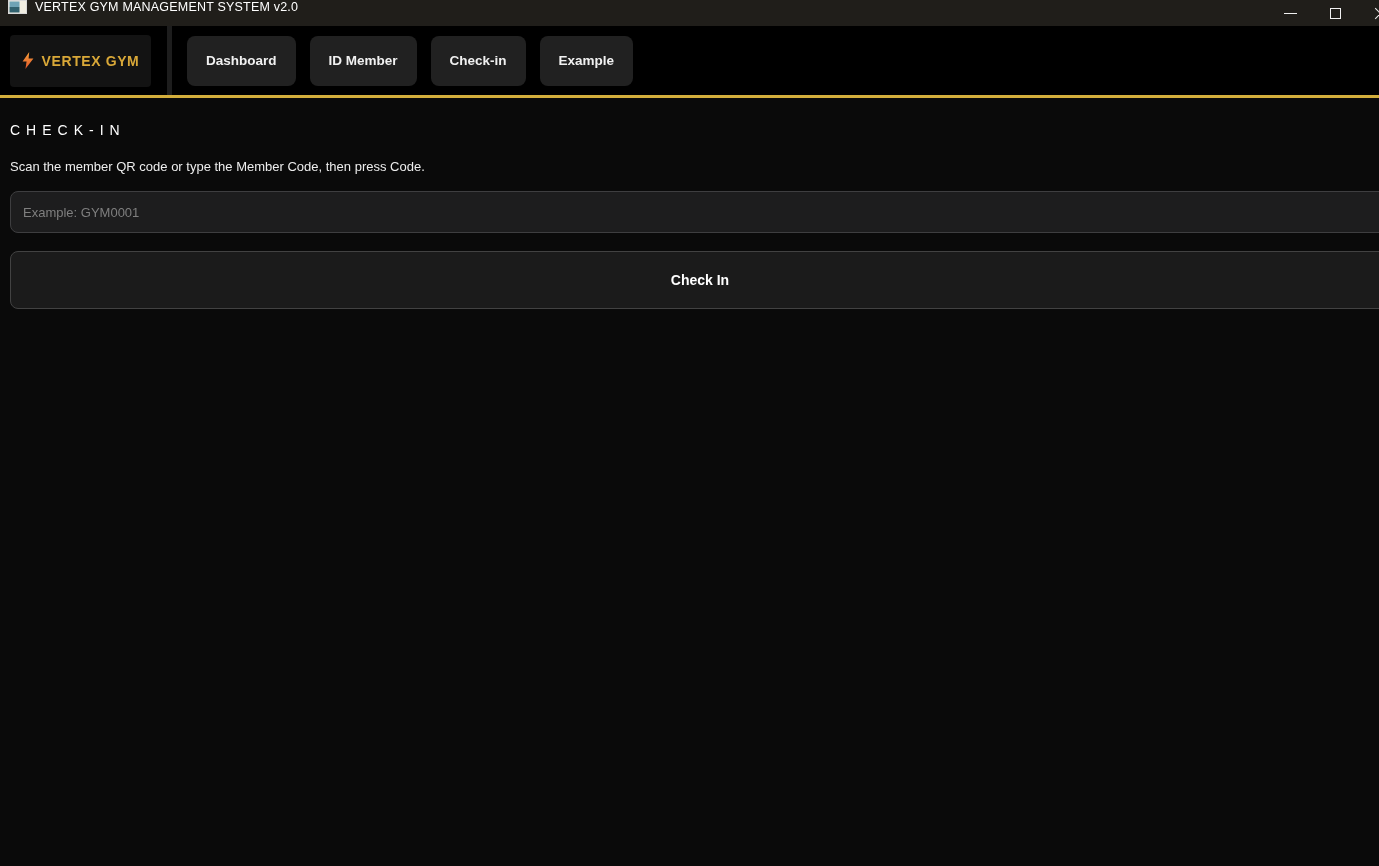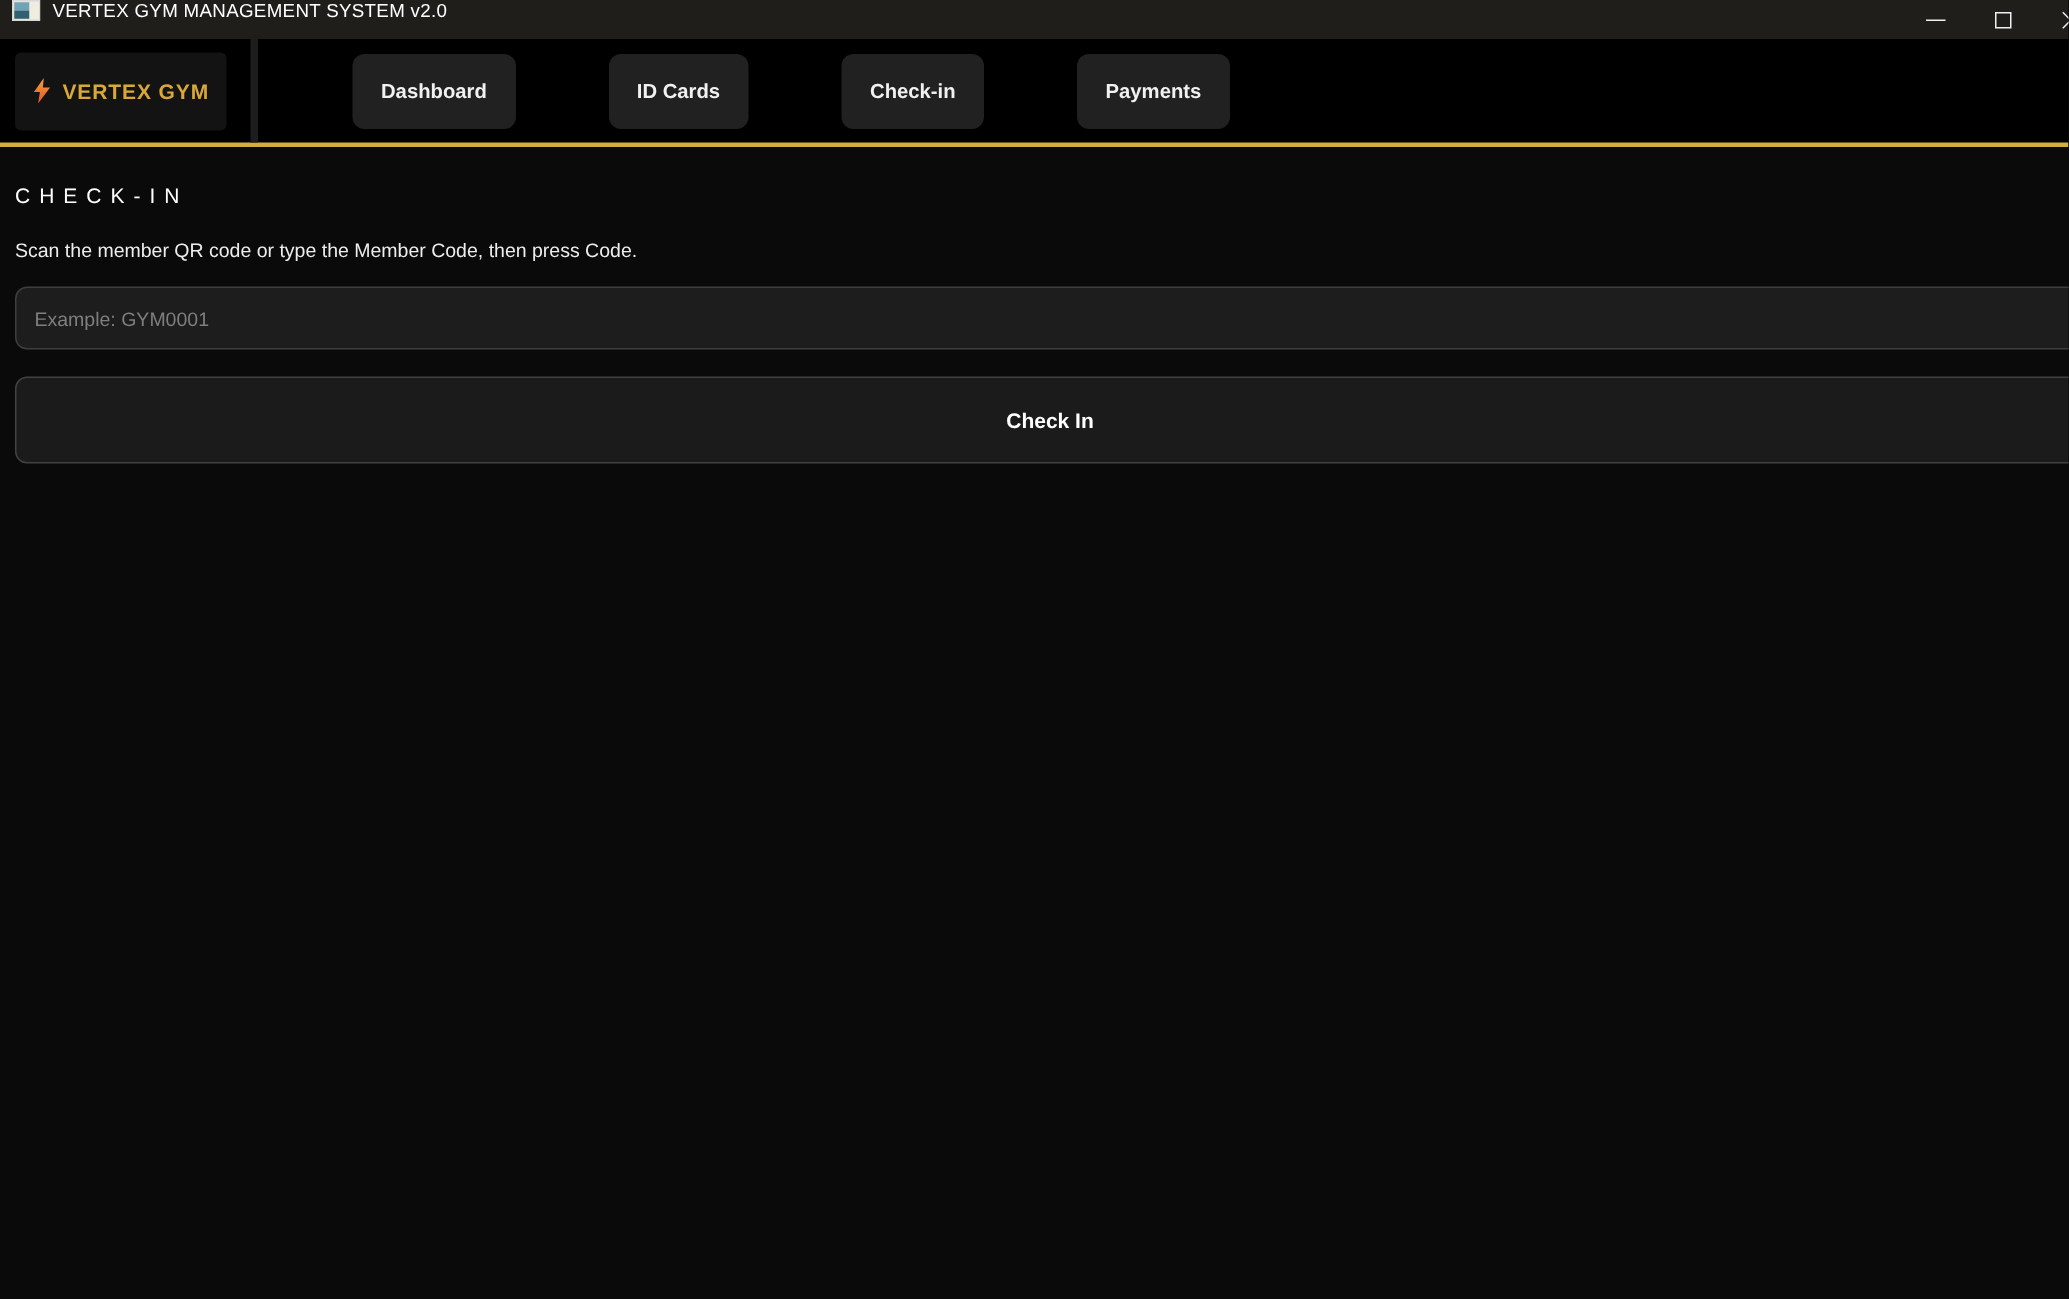--- a/index.html
+++ b/index.html
@@ -86,21 +86,20 @@
     padding: 0 19px;
     background: #212121;
     border: none;
     border-radius: 8px;
     color: #f1f1f1;
     font-family: "Liberation Sans", sans-serif;
     font-size: 13.5px;
     font-weight: 600;
     white-space: nowrap;
     cursor: pointer;
-    margin-left: 48px;
   }
 
   
   .content { padding: 12px 0 0 10px; }
   .page-heading {
     color: #ffffff;
     font-size: 14px;
     font-weight: 500;
     letter-spacing: 6px;
     margin-top: 12px;
@@ -172,23 +171,23 @@
           <stop offset="1" stop-color="#e2542a"></stop>
         </linearGradient>
       </defs>
       <path d="M7.2 0 L0.6 9.4 L4.6 9.4 L3.4 17 L11.4 6.4 L6.6 6.4 Z" fill="url(#boltGrad)"></path>
     </svg>
     <span class="brand-label">VERTEX GYM</span>
   </div>
   <div class="nav-sep"></div>
   <div class="nav-buttons">
     <button class="nav-btn">Dashboard</button>
-    <button class="nav-btn">ID Cards</button>
+    <button class="nav-btn">ID Member</button>
     <button class="nav-btn">Check-in</button>
-    <button class="nav-btn">Payments</button>
+    <button class="nav-btn">Example</button>
   </div>
 </div>
 
 <div class="content">
   <div class="page-heading">CHECK-IN</div>
   <div class="instruction">Scan the member QR code or type the Member Code, then press Code.</div>
   <input class="member-code-input" type="text" placeholder="Example: GYM0001" style="">
   <button class="checkin-button">Check In</button>
 </div>
 

